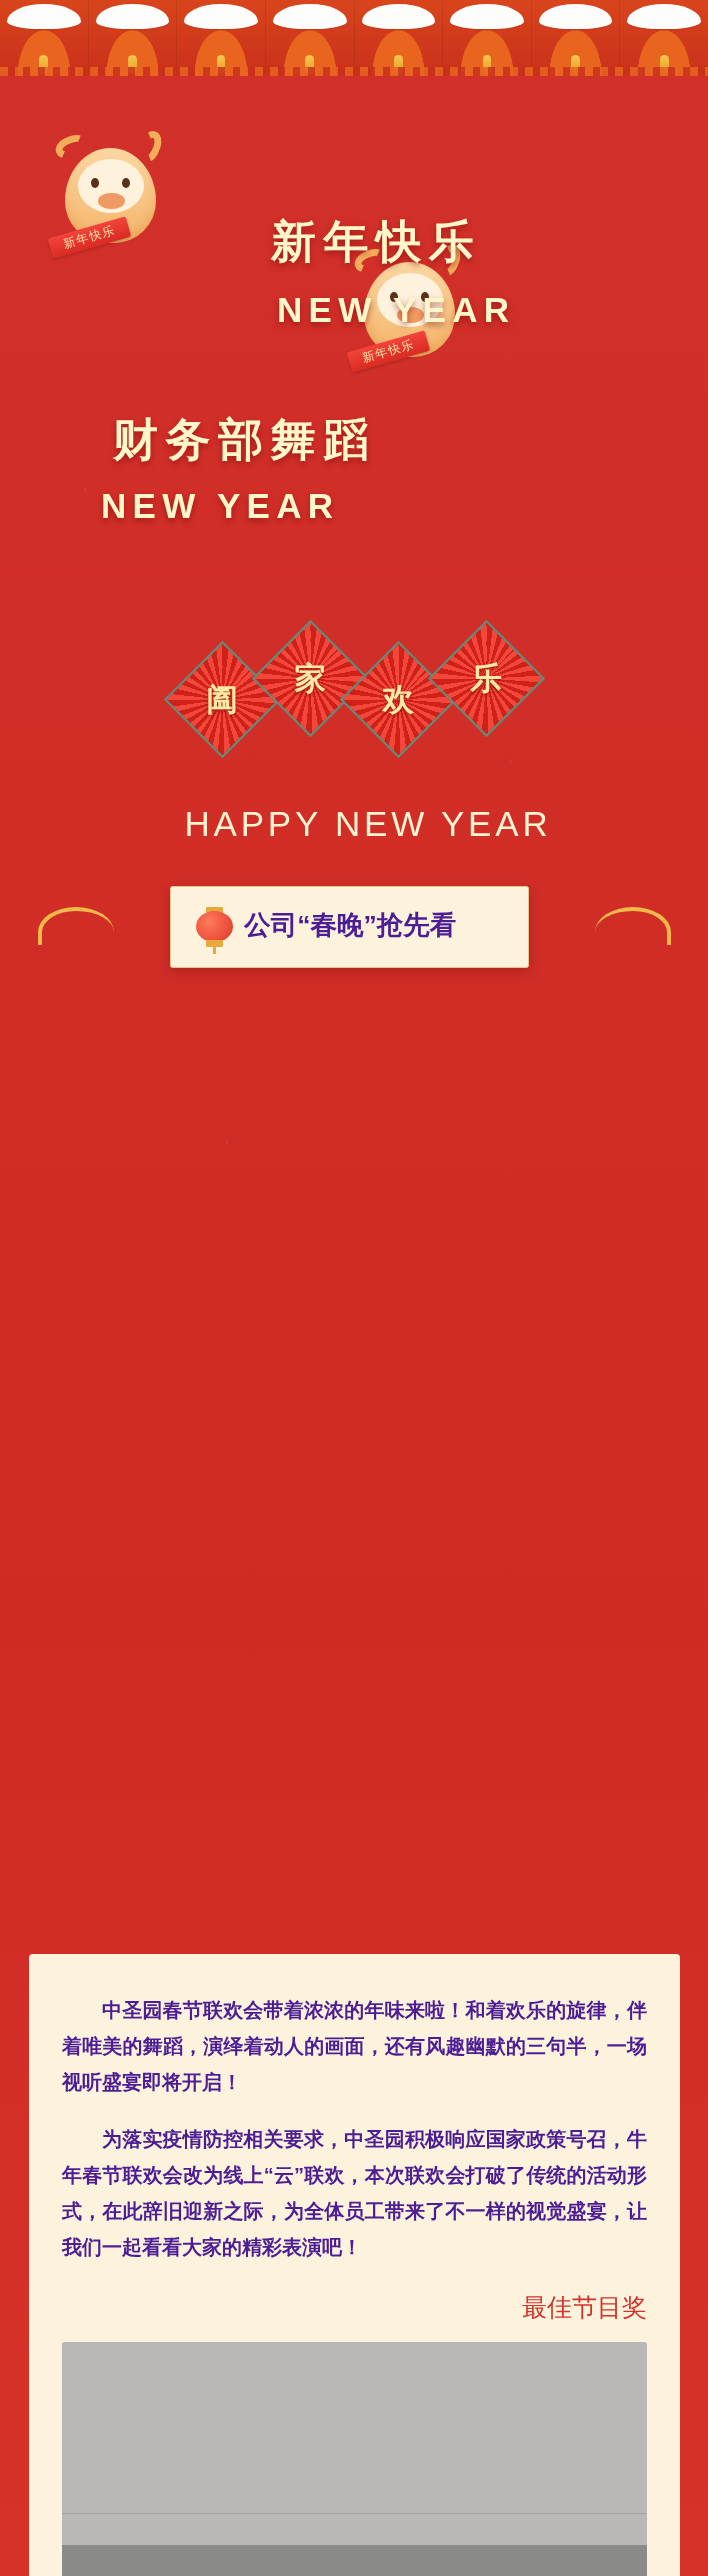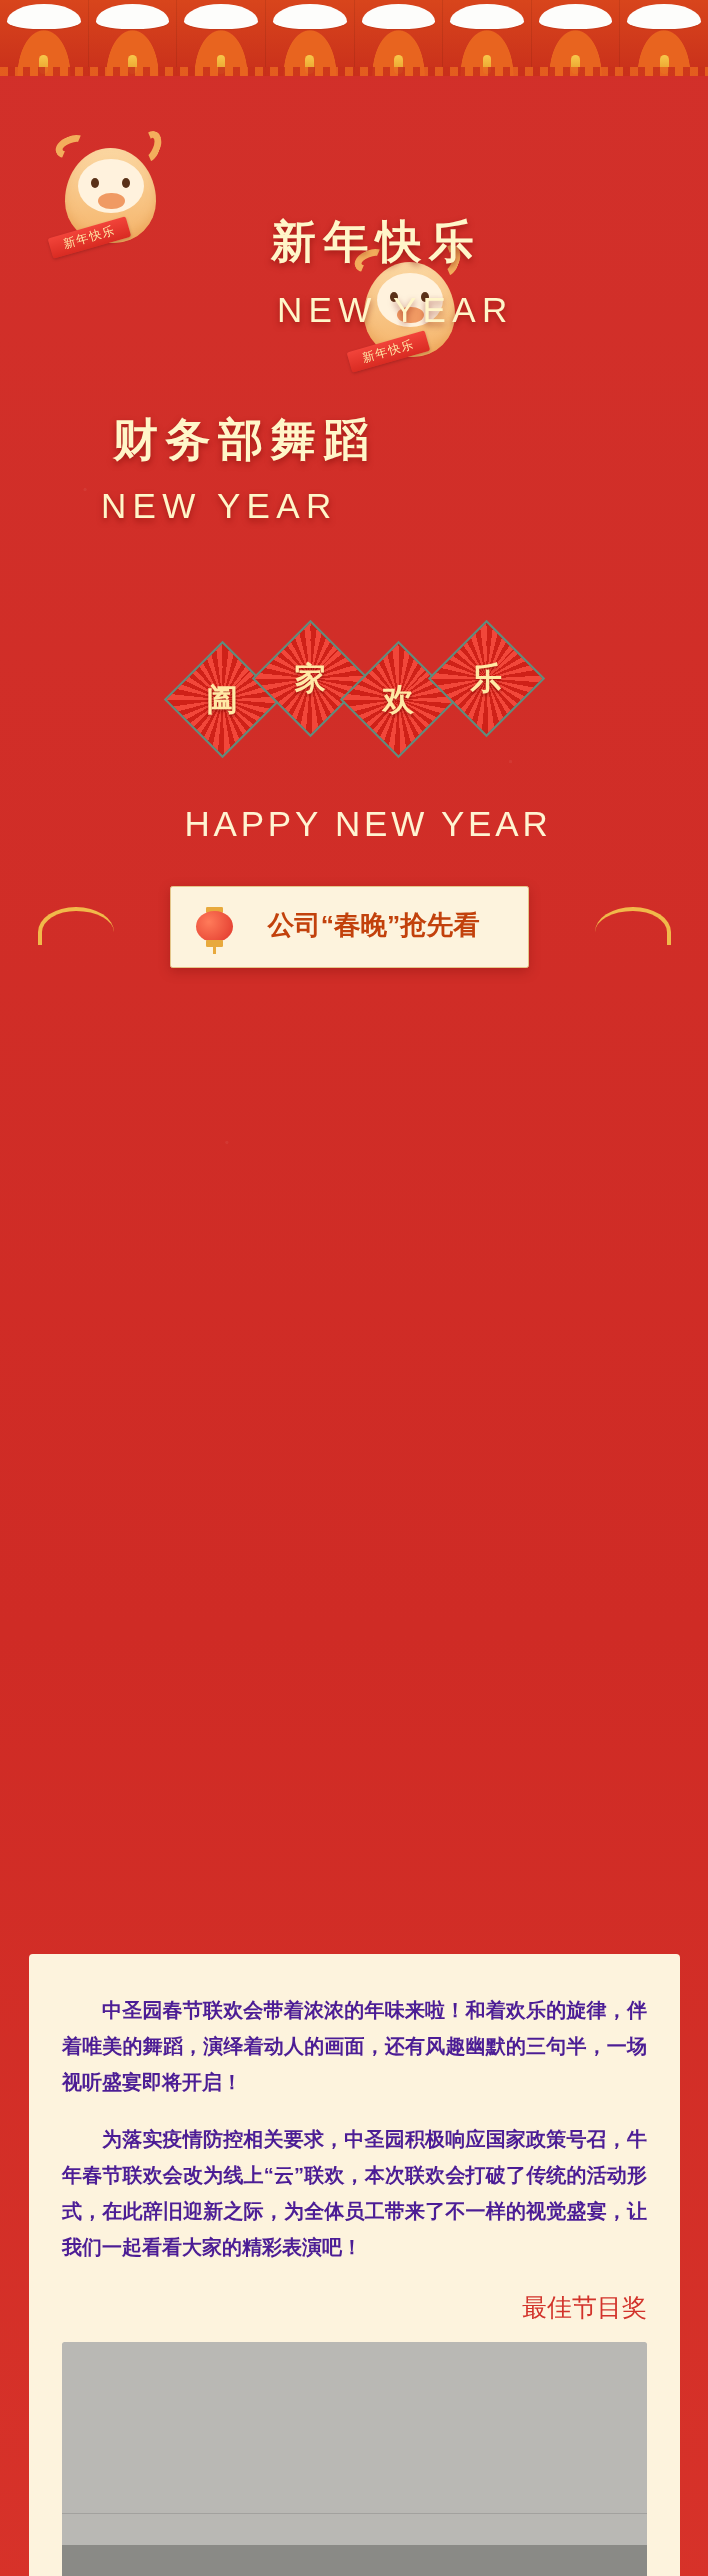--- a/index.html
+++ b/index.html
@@ -154,21 +154,21 @@
     text-shadow: 0 2.5px 6.3px rgba(120,10,6,.55);
     white-space: nowrap;
   }
   .t-cn {
     font-size: 45px;
     font-weight: bold;
     letter-spacing: 7.6px;
   }
   .t-en {
     font-size: 35px;
-    font-weight: normal;
+    font-weight: bold;
     letter-spacing: 6.3px;
   }
   .t1 { left: 271px; top: 136px; }
   .t2 { left: 277px; top: 214px; }
   .t3 { left: 113px; top: 334px; }
   .t4 { left: 101px; top: 410px; }
 
   
   .diamonds {
     position: absolute;
@@ -257,22 +257,21 @@
   .lantern-cap { top: 3.8px; }
   .lantern-base { top: 37px; }
   .lantern-t {
     position: absolute;
     left: 17px; top: 42px;
     width: 2.5px; height: 8.8px;
     background: #e8a93c;
   }
   .title-card-text {
     flex: 1;
-    text-align: center;
-    color: #c2410c;
+    color: #4c1d95;
     font-size: 26.5px;
     font-weight: bold;
     line-height: 1.5;
   }
 
   
   .article {
     position: relative;
     margin: 945px 29px 0;
     background: #fdf3dd;

